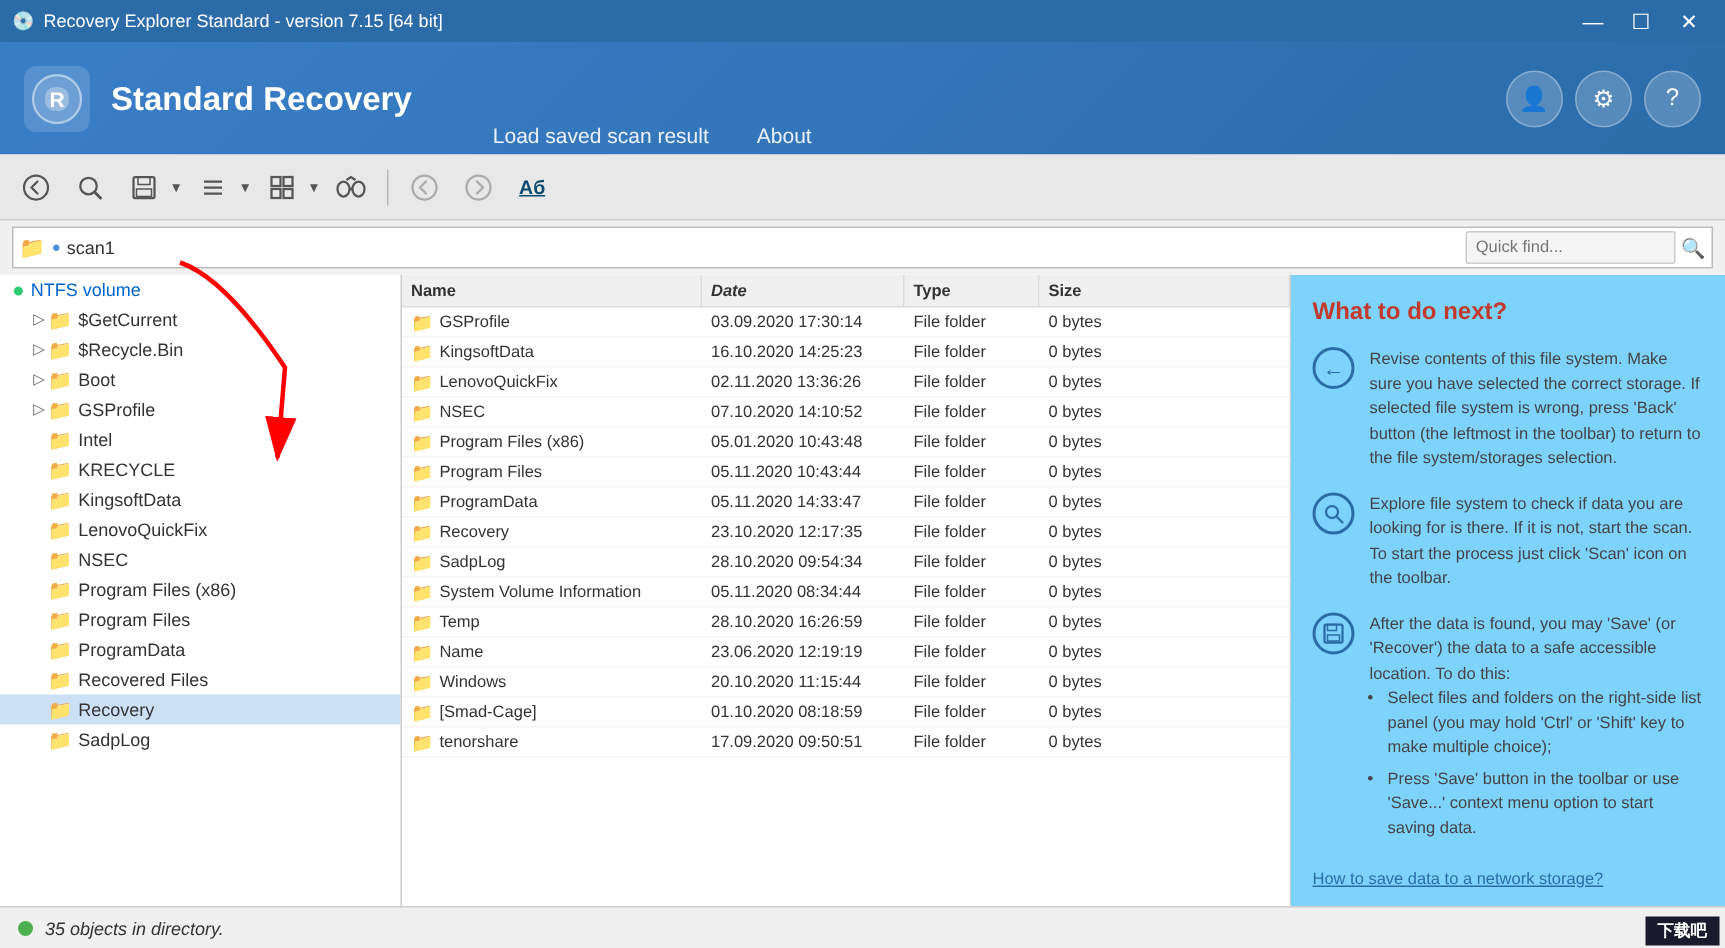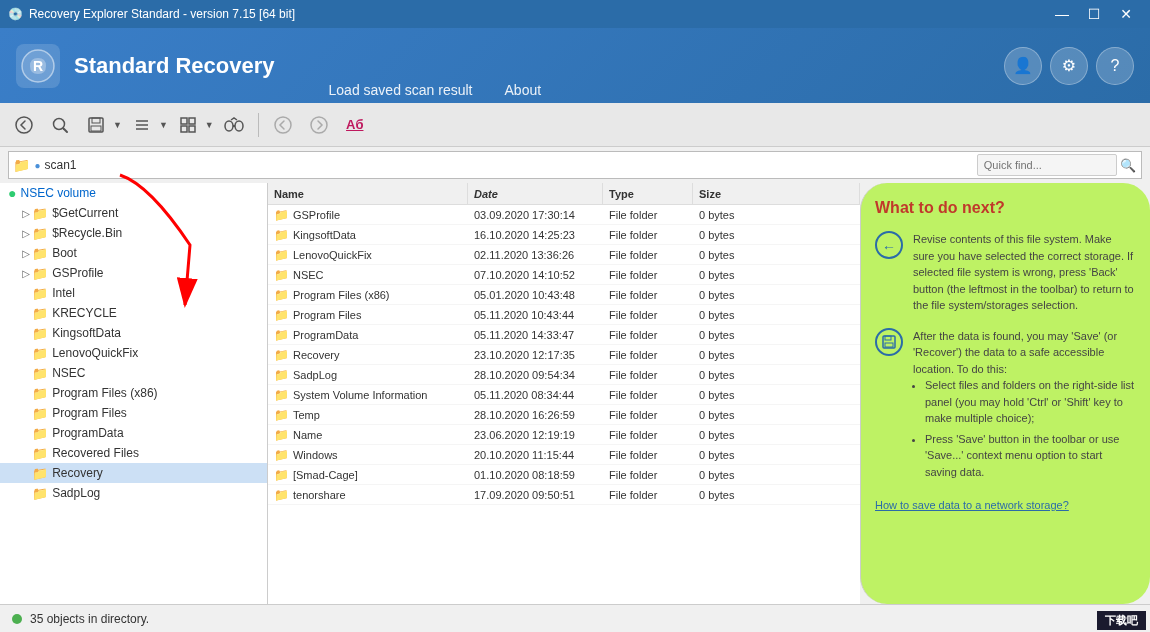--- a/index.html
+++ b/index.html
@@ -166,25 +166,24 @@
       padding: 0 6px; font-size: 11px; color: #333;
       overflow: hidden; text-overflow: ellipsis; white-space: nowrap;
     }
     .file-icon { color: #f0a030; font-size: 12px; margin-right: 4px; }
     .file-name-cell { display: flex; align-items: center; width: 200px; }
 
     
     .right-panel {
       width: 290px;
       min-width: 290px;
-      background: #bef264;
+      background: #7dd3fc;
       border-left: 1px solid #ccc;
       padding: 16px 14px;
       overflow-y: auto;
-      border-radius: 27px;
     }
     .help-title { color: #c0392b; font-size: 16px; font-weight: bold; margin-bottom: 14px; }
     .help-item { display: flex; gap: 10px; margin-bottom: 14px; }
     .help-icon-circle {
       width: 28px; height: 28px; min-width: 28px;
       border-radius: 50%;
       border: 2px solid #2b6ca8;
       display: flex; align-items: center; justify-content: center;
       color: #2b6ca8; font-size: 14px;
     }
@@ -197,21 +196,21 @@
     .statusbar {
       background: #f0f0f0;
       border-top: 1px solid #ccc;
       height: 28px;
       display: flex;
       align-items: center;
       padding: 0 12px;
       gap: 8px;
     }
     .status-dot { width: 10px; height: 10px; border-radius: 50%; background: #4caf50; }
-    .status-text { font-size: 12px; color: #333; }
+    .status-text { font-size: 12px; color: #333; font-style: italic; }
 
     
     .watermark {
       position: fixed; bottom: 2px; right: 4px;
       background: #1a1a2e; color: white;
       padding: 2px 8px; font-size: 11px; font-weight: bold;
       z-index: 100;
     }
 
     
@@ -322,39 +321,39 @@
           <circle cx="9" cy="9" r="8" fill="none" stroke="#aaa" stroke-width="1.5"></circle>
           <path d="M10 5 L6 9 L10 13" fill="none" stroke="#aaa" stroke-width="1.5" stroke-linecap="round"></path>
         </svg>
     </button>
     <button class="tb-btn" title="Next">
       <svg width="18" height="18" viewBox="0 0 18 18">
           <circle cx="9" cy="9" r="8" fill="none" stroke="#aaa" stroke-width="1.5"></circle>
           <path d="M8 5 L12 9 L8 13" fill="none" stroke="#aaa" stroke-width="1.5" stroke-linecap="round"></path>
         </svg>
     </button>
-    <button class="tb-btn" title="Match Case" style="font-size:13px;font-weight:bold;color:#be185d;text-decoration:underline;">Aб</button>
+    <button class="tb-btn" title="Match Case" style="font-size:13px;font-weight:bold;color:#0c4a6e;text-decoration:underline;">Aб</button>
   </div>
 
   <div class="addressbar">
     <span class="addr-folder">📁</span>
     <span class="addr-dot">●</span>
     <input class="addr-text" type="text" value="scan1" style="">
     <input class="addr-search" type="text" placeholder="Quick find..." style="">
     <span class="addr-search-btn">🔍</span>
   </div>
 
   <div class="main-content">
 
     <div class="left-panel">
 
       <div class="tree-item">
         <span class="tree-indent" style="width:4px"></span>
         <span class="ntfs-icon">●</span>
-        <span class="ntfs-item">NSEC volume</span>
+        <span class="ntfs-item">NTFS volume</span>
       </div>
       <div class="tree-item">
         <span class="tree-indent" style="width:16px"></span>
         <span class="tree-expand">▷</span>
         <span class="tree-folder">📁</span>
         <span class="tree-label">$GetCurrent</span>
       </div>
       <div class="tree-item">
         <span class="tree-indent" style="width:16px"></span>
         <span class="tree-expand">▷</span>
@@ -588,20 +587,29 @@
     </div>
 
     <div class="right-panel">
       <div class="help-title">What to do next?</div>
 
       <div class="help-item">
         <div class="help-icon-circle" style="border-color:#2b6ca8;">←</div>
         <div class="help-text">Revise contents of this file system. Make sure you have selected the correct storage. If selected file system is wrong, press 'Back' button (the leftmost in the toolbar) to return to the file system/storages selection.</div>
       </div>
 
+      <div class="help-item">
+        <div class="help-icon-circle">
+          <svg width="14" height="14" viewBox="0 0 14 14">
+              <circle cx="6" cy="6" r="4" fill="none" stroke="#2b6ca8" stroke-width="1.5"></circle>
+              <line x1="9.5" y1="9.5" x2="13" y2="13" stroke="#2b6ca8" stroke-width="1.5" stroke-linecap="round"></line>
+            </svg>
+        </div>
+        <div class="help-text">Explore file system to check if data you are looking for is there. If it is not, start the scan. To start the process just click 'Scan' icon on the toolbar.</div>
+      </div>
 
       <div class="help-item">
         <div class="help-icon-circle">
           <svg width="14" height="14" viewBox="0 0 14 14">
               <rect x="1" y="1" width="12" height="12" rx="1" fill="none" stroke="#2b6ca8" stroke-width="1.5"></rect>
               <rect x="3" y="1" width="6" height="4" fill="none" stroke="#2b6ca8" stroke-width="1"></rect>
               <rect x="3" y="8" width="8" height="4" fill="none" stroke="#2b6ca8" stroke-width="1"></rect>
             </svg>
         </div>
         <div class="help-text">

